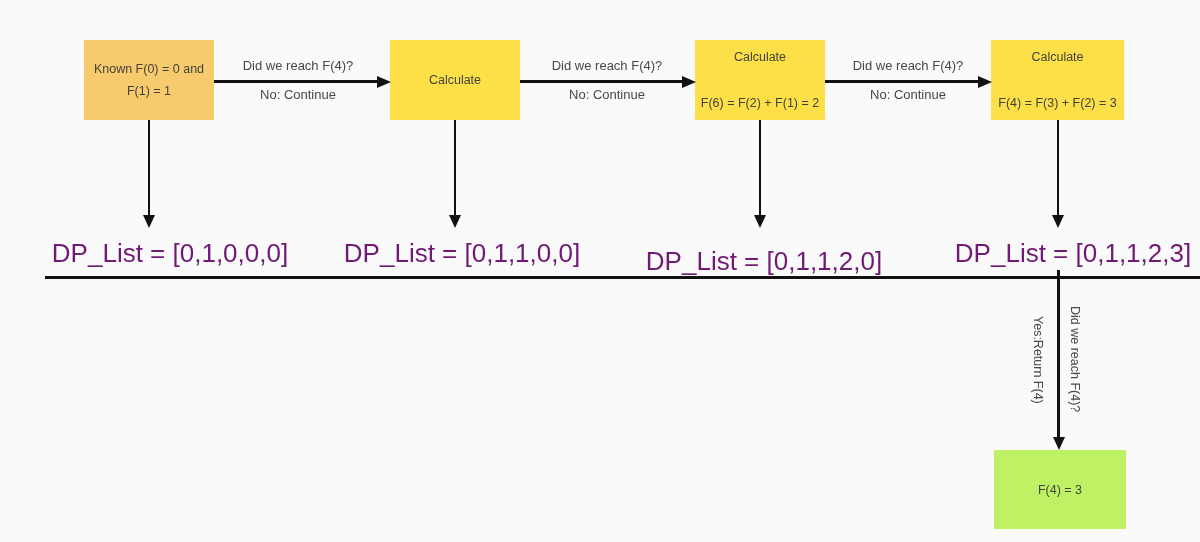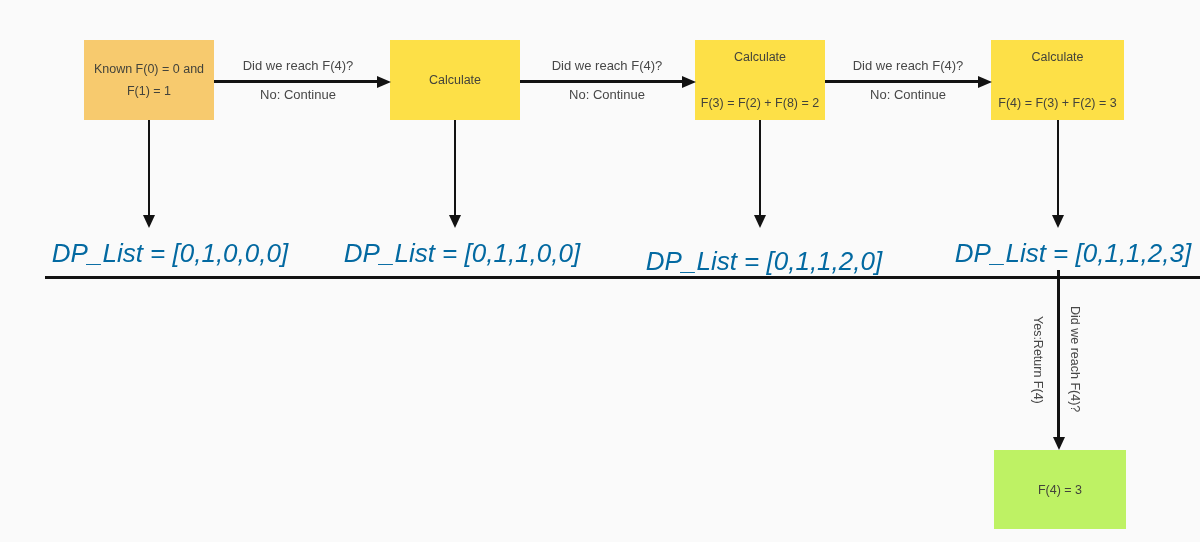--- a/index.html
+++ b/index.html
@@ -68,22 +68,21 @@
     color: #474747;
   }
 
   
   .dp {
     position: absolute;
     top: 238px;
     transform: translateX(-50%);
     white-space: nowrap;
     font-size: 26px;
-    color: #0369a1;
-    font-style: italic;
+    color: #701a75;
   }
 
   .divider {
     position: absolute;
     left: 45px;
     top: 276px;
     width: 1155px;
     height: 3px;
     background: #121212;
   }
@@ -114,21 +113,21 @@
 
   <div class="box box-known" style="left:84px; width:130px;">
     <div>Known F(0) = 0 and</div>
     <div>F(1) = 1</div>
   </div>
   <div class="box box-calc" style="left:390px; width:130px;">
     <div>Calculate</div>
   </div>
   <div class="box box-calc" style="left:695px; width:130px;">
     <div>Calculate</div>
-    <div>F(3) = F(2) + F(8) = 2</div>
+    <div>F(6) = F(2) + F(1) = 2</div>
   </div>
   <div class="box box-calc" style="left:991px; width:133px;">
     <div>Calculate</div>
     <div>F(4) = F(3) + F(2) = 3</div>
   </div>
 
   <div class="hline" style="left:214px; top:80px; width:164px;"></div>
   <div class="ah-right" style="left:377px; top:75.5px;"></div>
   <div class="tlabel" style="left:298px; top:58px;">Did we reach F(4)?</div>
   <div class="tlabel" style="left:298px; top:87px;">No: Continue</div>

